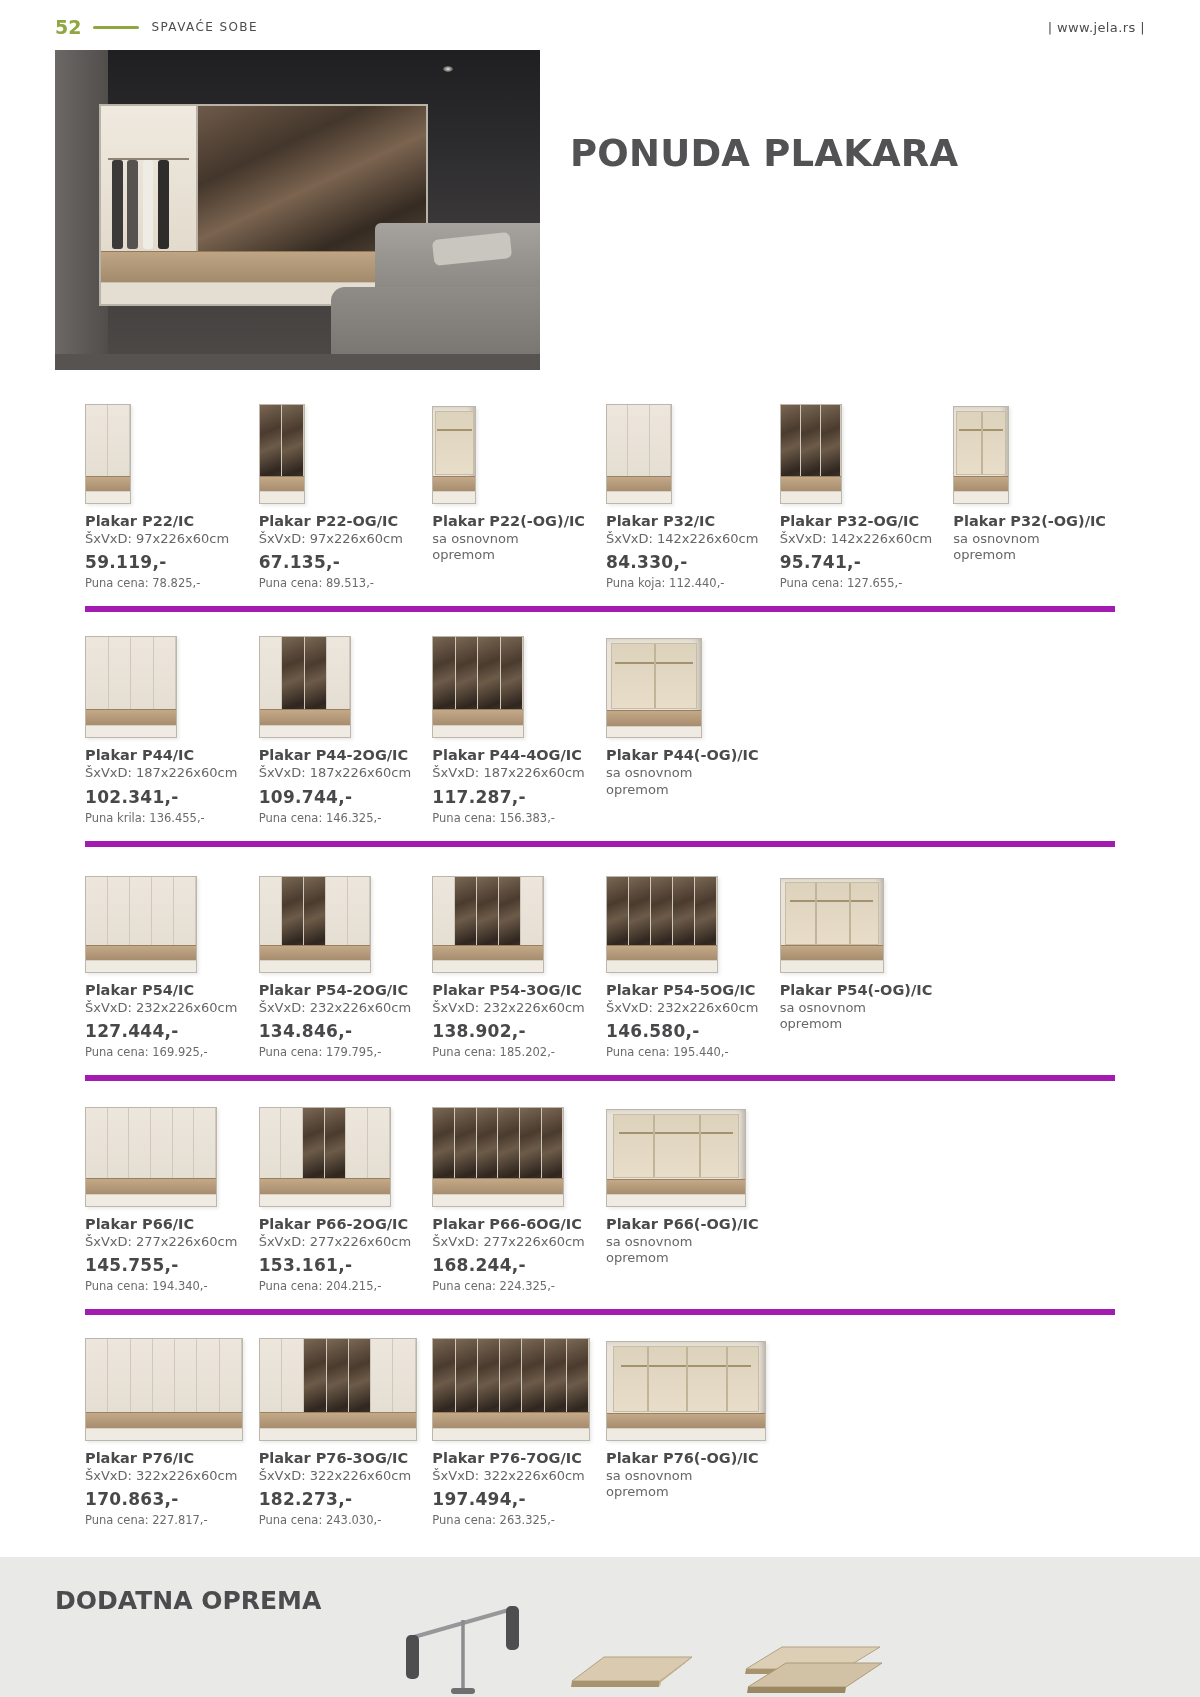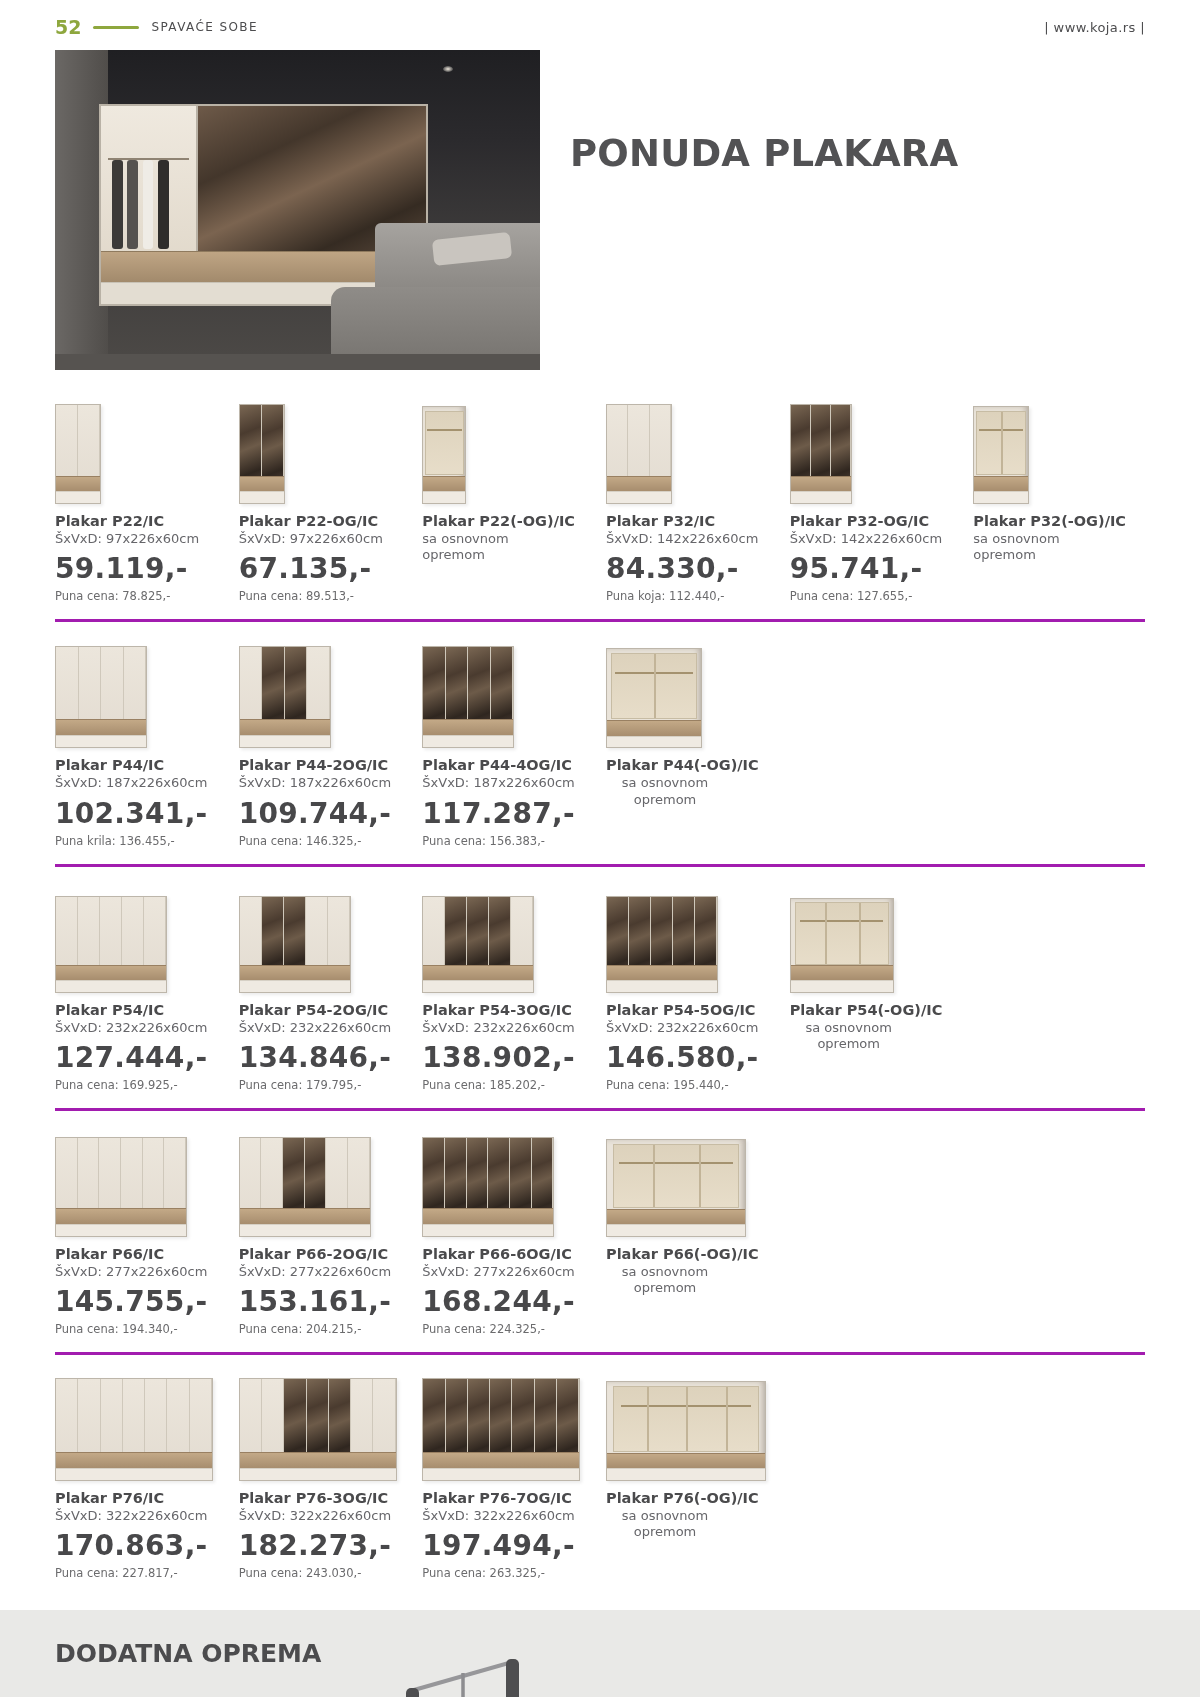--- a/index.html
+++ b/index.html
@@ -41,64 +41,64 @@
     background:linear-gradient(180deg,#a6a39f,#8a8783); border-radius:6px 0 0 0; }
   .hi-pillow { position:absolute; right:6%; bottom:34%; width:16%; height:8%;
     background:#c9c5bf; border-radius:6px; transform:rotate(-6deg); }
   .hi-floor { position:absolute; left:0; right:0; bottom:0; height:5%; background:#565350; }
 
   .hero-text { padding:80px 0 0 30px; width:540px; }
   .hero-title { font-size:37px; line-height:1.28; font-weight:700; color:#525254; letter-spacing:.2px; }
   .hero-desc { margin-top:20px; font-size:17.5px; line-height:1.45; color:#4f4f51; max-width:505px; }
 
   
-  .grid { padding:8px 55px 14px; }
+  .grid { padding:8px 85px 14px; }
   .product-row { display:grid; grid-template-columns:repeat(6,1fr); column-gap:12px; padding:20px 0 16px; }
-  .product-row + .product-row { border-top:3px solid #a21caf;text-align:center; }
+  .product-row + .product-row { border-top:6px solid #a21caf; }
   .card { display:flex; flex-direction:column; align-items:flex-start; }
   .img-box { height:106px; display:flex; align-items:flex-end; margin-bottom:9px; }
 
   .wardrobe { position:relative; display:flex; background:#e9e3d9; border:1px solid #bdb6aa;
     box-shadow:inset -4px 0 6px -2px rgba(90,80,70,.38), 2px 2px 3px rgba(0,0,0,.08); }
   .door { flex:1; background:linear-gradient(180deg,#ece6dc,#e2dbd0); border-right:1px solid #cfc8bb; }
   .door:last-child { border-right:none; }
   .door.mirror { background:linear-gradient(158deg,#7a6753 0%,#4a3b2f 28%,#6d5b49 44%,#2f261f 68%,#55443a 86%,#241d17 100%); }
   .wardrobe .band { position:absolute; left:0; right:0; bottom:12%; height:16%;
     background:linear-gradient(180deg,#c3a987,#a78d6e); border-top:1px solid #998062; }
   .wardrobe .base { position:absolute; left:0; right:0; bottom:0; height:12%;
     background:#efeae2; border-top:1px solid #d6d0c5; }
   .wardrobe .interior { position:absolute; left:4%; right:4%; top:4%; bottom:29%;
     background:linear-gradient(180deg,#ddd2bc,#e7ddc9); border:1px solid #c7bca4; }
   .wardrobe .rod { position:absolute; left:9%; right:9%; top:23%; height:2px; background:#a4926f; }
   .wardrobe .divider { position:absolute; top:5%; bottom:30%; width:2px; background:#c2b498; }
 
   .p-name { font-size:14.5px; font-weight:700; color:#4a4a4c; }
   .p-dims { font-size:13px; color:#66666a; margin-top:2px; line-height:1.25; }
   .p-dims.note { max-width:118px; }
-  .p-price { font-size:28px; font-weight:700; color:#48484a; margin-top:5px; letter-spacing:.3px; }
+  .p-price { font-size:17px; font-weight:700; color:#48484a; margin-top:5px; letter-spacing:.3px; }
   .p-full { font-size:11.5px; color:#6b6b6d; margin-top:4px; }
 
   
   .extras { background:#e9e9e7; flex:1; padding:28px 55px 24px; }
   .extras-inner { display:grid; grid-template-columns:345px 170px 172px 1fr; column-gap:0; }
   .extras-title { font-size:25px; line-height:1.3; font-weight:700; color:#4c4c4e; }
   .acc-item { display:flex; flex-direction:column; align-items:flex-start; }
   .acc-img { height:122px; display:flex; align-items:flex-end; margin-bottom:8px; }
   .acc-dims { font-size:13px; color:#66666a; margin-top:2px; min-height:17px; }
 </style>
 </head>
 <body>
 
 <header class="hdr">
   <div class="hdr-left">
     <span class="page-num">52</span>
     <span class="hdr-line"></span>
     <span class="section-label">SPAVAĆE SOBE</span>
   </div>
-  <div class="website">| www.koja.rs |</div>
+  <div class="website">| www.jela.rs |</div>
 </header>
 
 <section class="hero">
   <div class="hero-img">
     <div class="hi-leftwall"></div>
     <div class="hi-spot"></div>
     <div class="hi-wardrobe">
       <div class="hi-open">
         <div class="hi-rod"></div>
         <div class="hi-garment" style="left:12%; background:#3c3a38;"></div>

